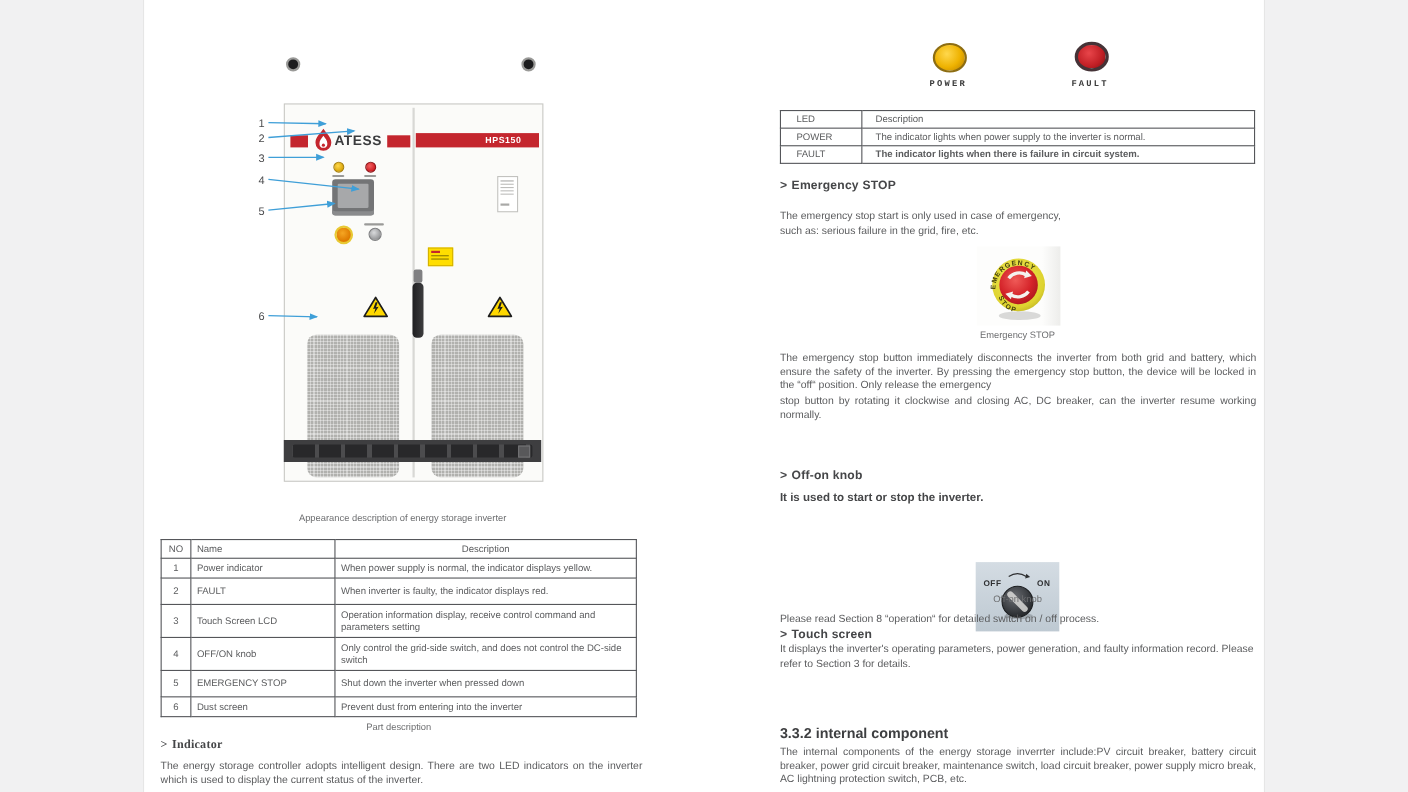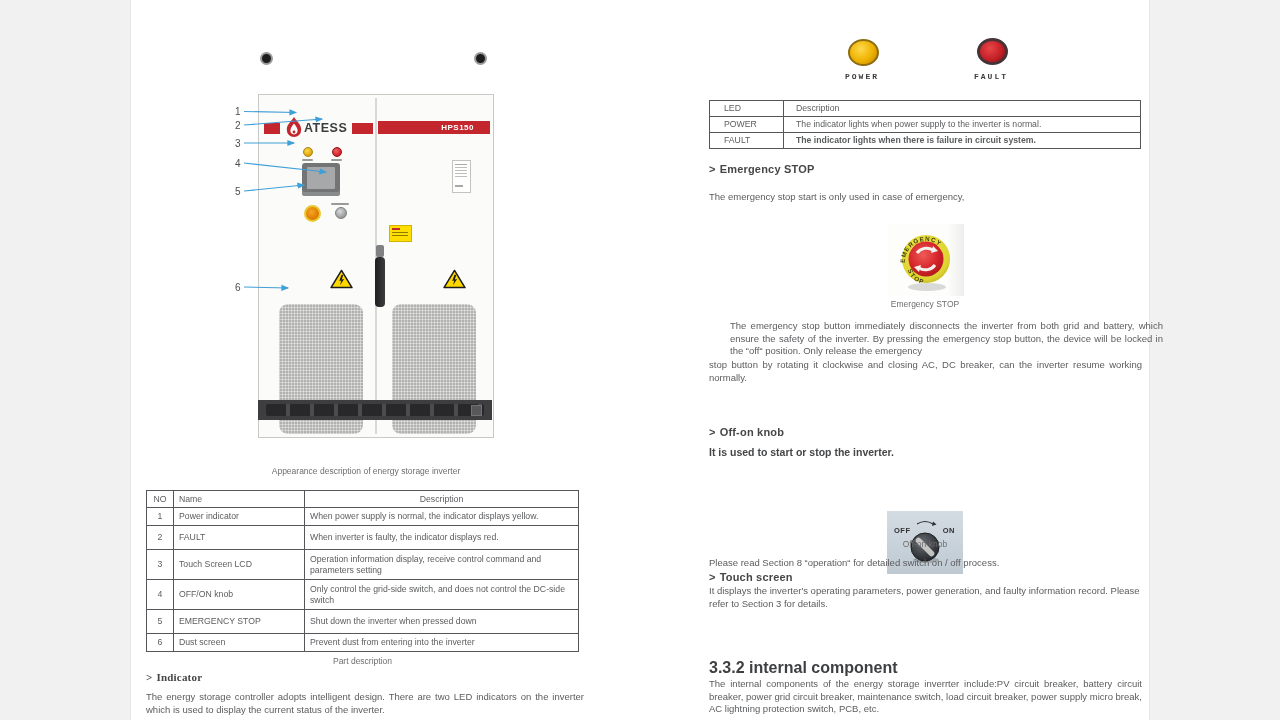--- a/index.html
+++ b/index.html
@@ -13,21 +13,21 @@
   .page{
     position:absolute;left:130px;top:0;width:1018px;height:720px;
     background:#ffffff;border-left:1px solid #e6e6e6;border-right:1px solid #e6e6e6;
   }
   .para{font-size:9.5px;color:#5b5c5e;line-height:1.32;text-align:justify;}
   .line{font-size:9.5px;color:#5b5c5e;line-height:1.35;}
   .caption{font-size:8.5px;color:#6d6e70;text-align:center;}
   .heading{font-size:11px;font-weight:bold;color:#454648;letter-spacing:.2px;}
   .heading .arr{font-weight:bold;margin-right:4px;}
   .subheading{font-size:10.5px;font-weight:bold;color:#454648;}
-  .sect-num{font-size:16px;font-weight:bold;color:#3e3f41;}
+  .sect-num{font-size:13px;font-weight:bold;color:#3e3f41;}
 
   
   table.doc{border-collapse:collapse;table-layout:fixed;width:100%;}
   table.doc td,table.doc th{
     border:1px solid #55565a;font-weight:normal;
     font-size:8.7px;color:#5b5c5e;line-height:1.25;
     padding:1px 5px;vertical-align:middle;text-align:left;
   }
   table.doc .c{text-align:center;}
 
@@ -238,20 +238,21 @@
       <td style="padding-left:14px;">FAULT</td>
       <td style="padding-left:12px;font-weight:bold;">The indicator lights when there is failure in circuit system.</td>
     </tr>
   </tbody>
     </table>
 
   <div class="heading abs" style="left:578px;top:163px;">
     <span class="arr">&gt;</span><span>Emergency STOP</span>
   </div>
   <div class="line abs" style="left:578px;top:191px;width:433px;">The emergency stop start is only used in case of emergency,</div>
+  <div class="line abs" style="left:578px;top:205px;width:433px;">such as: serious failure in the grid, fire, etc.</div>
 
   <div class="estop-photo abs" style="left:757px;top:224px;width:76px;height:72px;">
     <svg width="76" height="72" viewBox="0 0 76 72">
       <defs>
         <radialGradient id="gRed" cx="42%" cy="38%" r="70%">
           <stop offset="0%" stop-color="#ef5a57"></stop>
             <stop offset="60%" stop-color="#d5242a"></stop>
             <stop offset="100%" stop-color="#a8161c"></stop>
         </radialGradient>
         <radialGradient id="gYel" cx="45%" cy="40%" r="75%">
@@ -272,21 +273,21 @@
       <text font-size="6.2" font-weight="bold" fill="#43400e" letter-spacing="1">
         <textPath href="#tTop">EMERGENCY</textPath>
       </text>
       <text font-size="6.2" font-weight="bold" fill="#43400e" letter-spacing="1.5">
         <textPath href="#tBot">STOP</textPath>
       </text>
     </svg>
   </div>
   <div class="caption abs" style="left:734px;top:299px;width:120px;">Emergency STOP</div>
 
-  <div class="para abs" style="left:578px;top:320px;width:433px;margin-left:21px;">The emergency stop button immediately disconnects the inverter from both grid and battery, which ensure the safety of the inverter. By pressing the emergency stop button, the device will be locked in the “off“ position. Only release the emergency</div>
+  <div class="para abs" style="left:578px;top:320px;width:433px;">The emergency stop button immediately disconnects the inverter from both grid and battery, which ensure the safety of the inverter. By pressing the emergency stop button, the device will be locked in the “off“ position. Only release the emergency</div>
   <div class="para abs" style="left:578px;top:359px;width:433px;">stop button by rotating it clockwise and closing AC, DC breaker, can the inverter resume working normally.</div>
 
   <div class="heading abs" style="left:578px;top:426px;">
     <span class="arr">&gt;</span><span>Off-on knob</span>
   </div>
   <div class="subheading abs" style="left:578px;top:446px;width:433px;">It is used to start or stop the inverter.</div>
 
   <div class="knob-photo abs" style="left:756px;top:464px;width:76px;height:63px;">
     <span class="lab" style="left:7px;">OFF</span>
     <span class="lab" style="right:8px;">ON</span>

